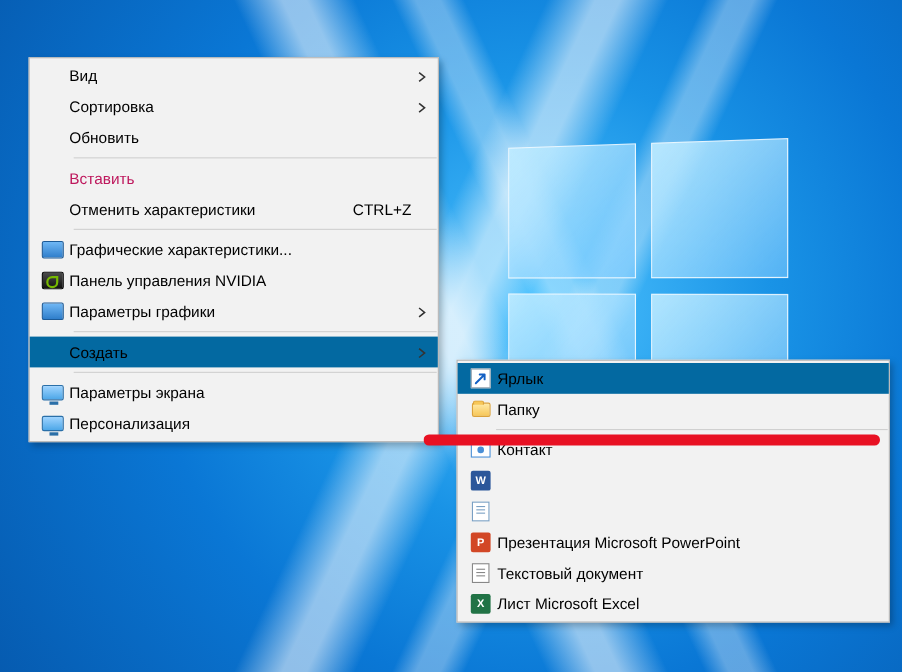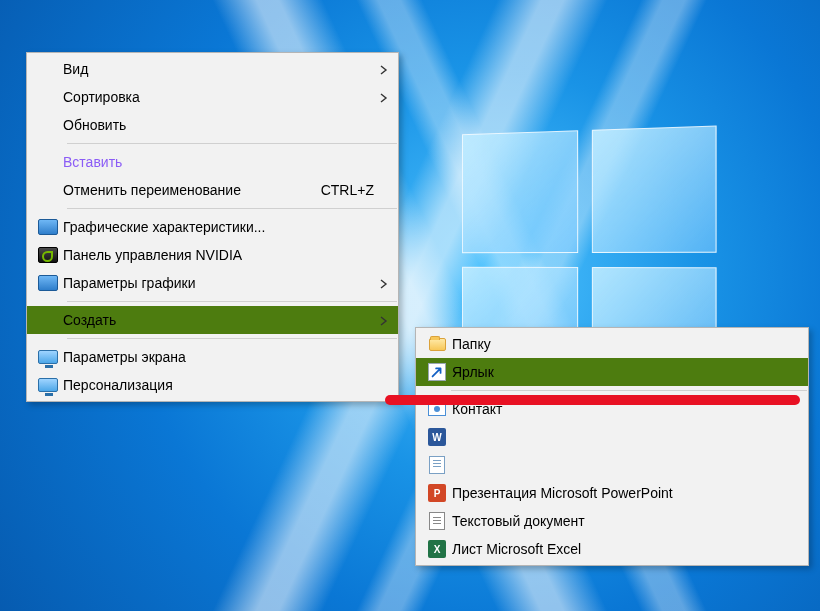--- a/index.html
+++ b/index.html
@@ -43,22 +43,22 @@
   .menu-sub  { left: 415px; top: 327px; width: 394px; }
 
   .item {
     display: flex;
     align-items: center;
     height: 28px;
     padding: 0 10px 0 6px;
     color: #000;
     position: relative;
   }
-  .item.hovered { background: #4d7c0f; }
-  .item.disabled { color: #8b5cf6; }
+  .item.hovered { background: #0369a1; }
+  .item.disabled { color: #be185d; }
   .icon-slot { width: 30px; display:flex; justify-content:center; align-items:center; flex-shrink:0; }
   .label { flex: 1 1 auto; white-space: nowrap; }
   .shortcut { color:#000; margin-left: 20px; text-align: center; }
   .arrow { width: 14px; text-align:right; }
   .arrow svg { vertical-align: middle; }
 
   .sep {
     height: 1px;
     background: #d0d0d0;
     margin: 4px 1px 4px 40px;
@@ -142,21 +142,21 @@
 
   <div class="item disabled">
     <span class="icon-slot"></span>
     <span class="label">Вставить</span>
     <span class="arrow"></span>
   </div>
 
 
   <div class="item">
     <span class="icon-slot"></span>
-    <span class="label">Отменить переименование</span>
+    <span class="label">Отменить характеристики</span>
     <span class="shortcut">CTRL+Z</span>
     <span class="arrow"></span>
   </div>
 
   <div class="sep"></div>
 
   <div class="item">
     <span class="icon-slot">
         <span class="ic-intel"></span>
       </span>
@@ -210,39 +210,39 @@
     <span class="icon-slot">
         <span class="ic-monitor"></span>
       </span>
     <span class="label">Персонализация</span>
     <span class="arrow"></span>
   </div>
 
 </div>
 
 <div class="menu menu-sub">
-
-  <div class="item">
-    <span class="icon-slot">
-        <span class="ic-folder"></span>
-      </span>
-    <span class="label">Папку</span>
-  </div>
 
   <div class="item hovered">
     <span class="icon-slot">
       <span class="ic-shortcut">
         <svg viewBox="0 0 18 18">
             <path d="M4 14 L13 5 M13 5 L8 5 M13 5 L13 10" stroke="#1360c4" stroke-width="2" fill="none" stroke-linecap="round"></path>
           </svg>
       </span>
     </span>
     <span class="label">Ярлык</span>
   </div>
 
+  <div class="item">
+    <span class="icon-slot">
+        <span class="ic-folder"></span>
+      </span>
+    <span class="label">Папку</span>
+  </div>
+
   <div class="sep" style="margin-left:35px"></div>
 
   <div class="item">
     <span class="icon-slot">
         <span class="ic-contact">
           <span class="head"></span>
         </span>
       </span>
     <span class="label">Контакт</span>
   </div>

